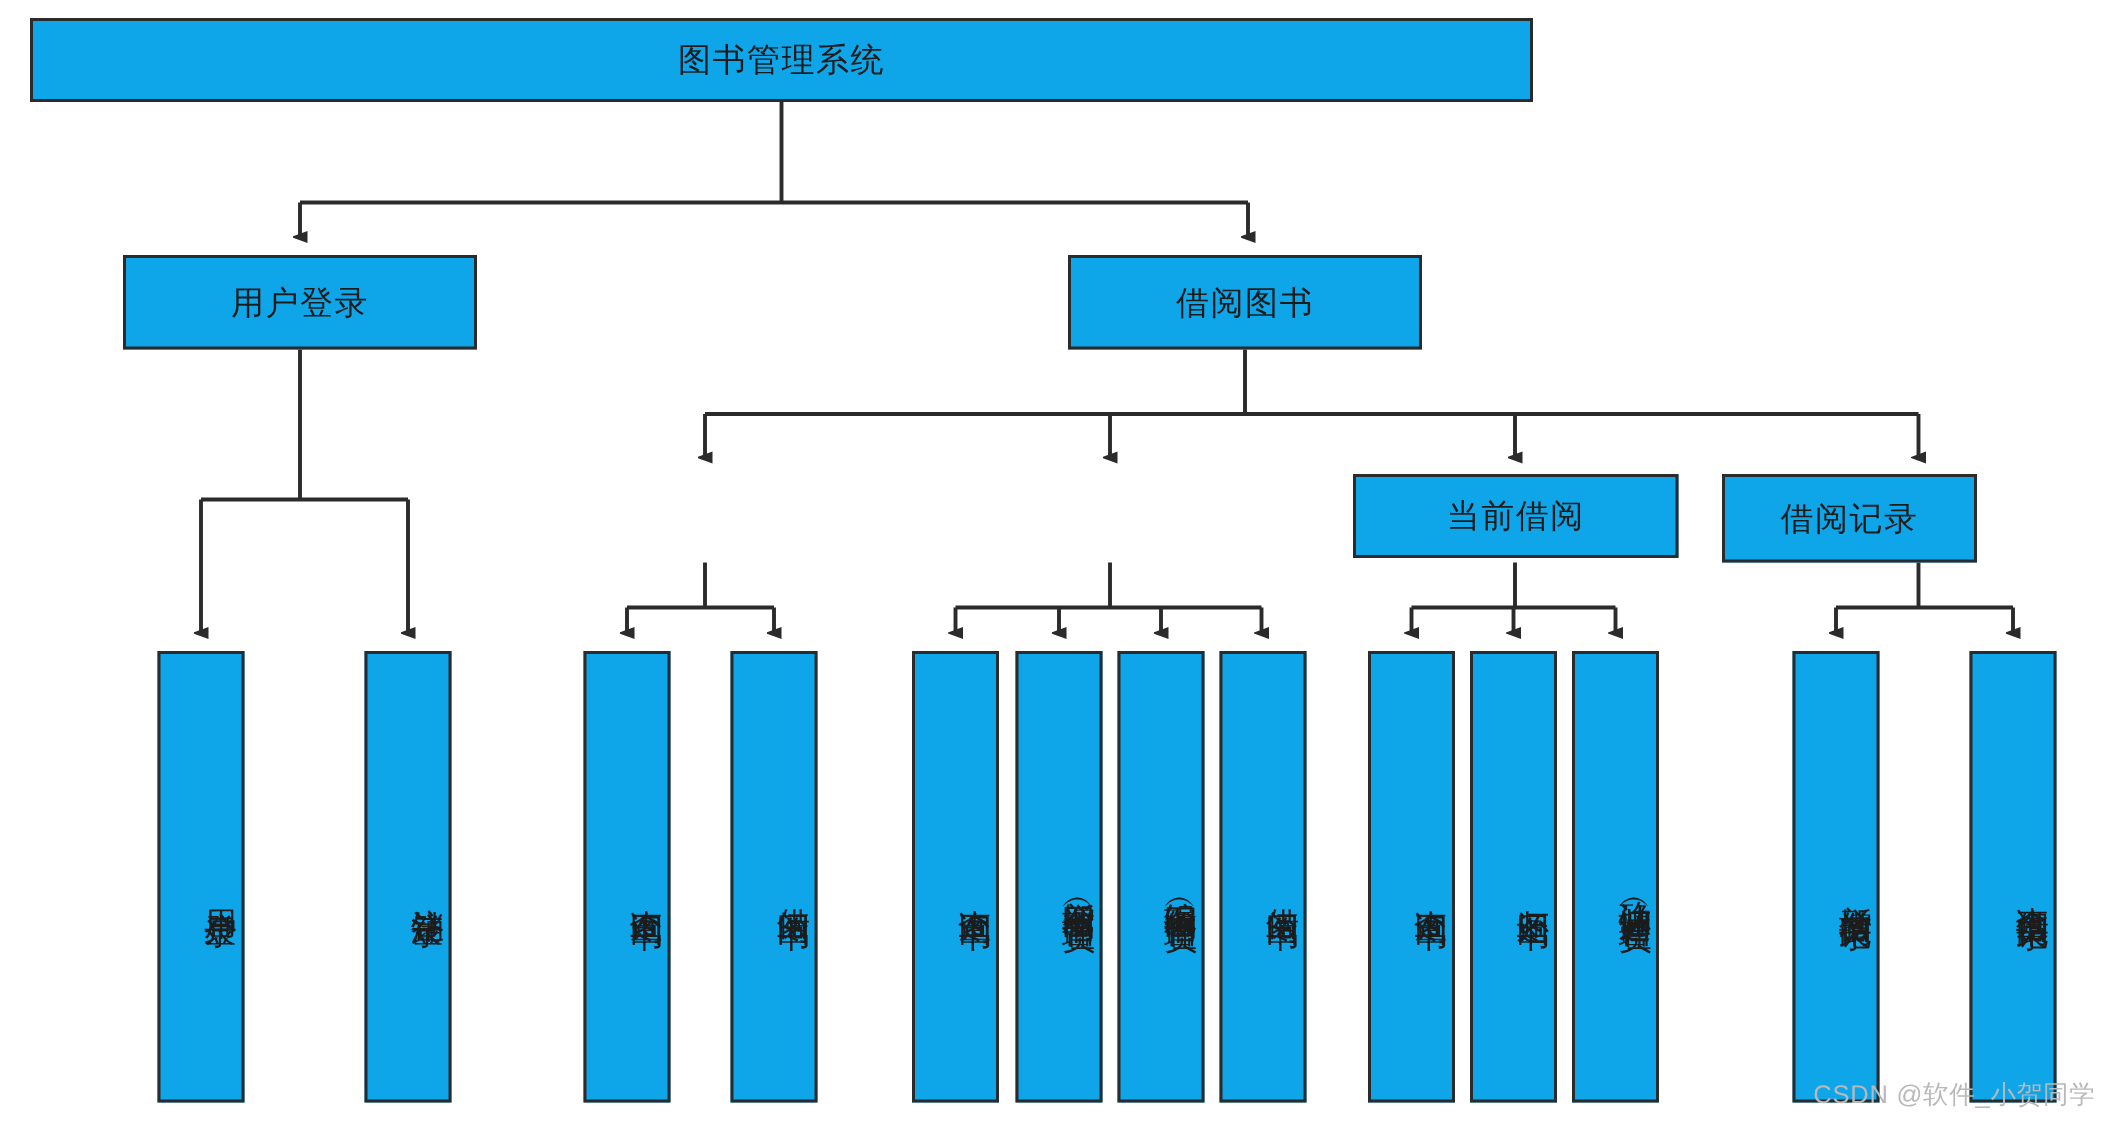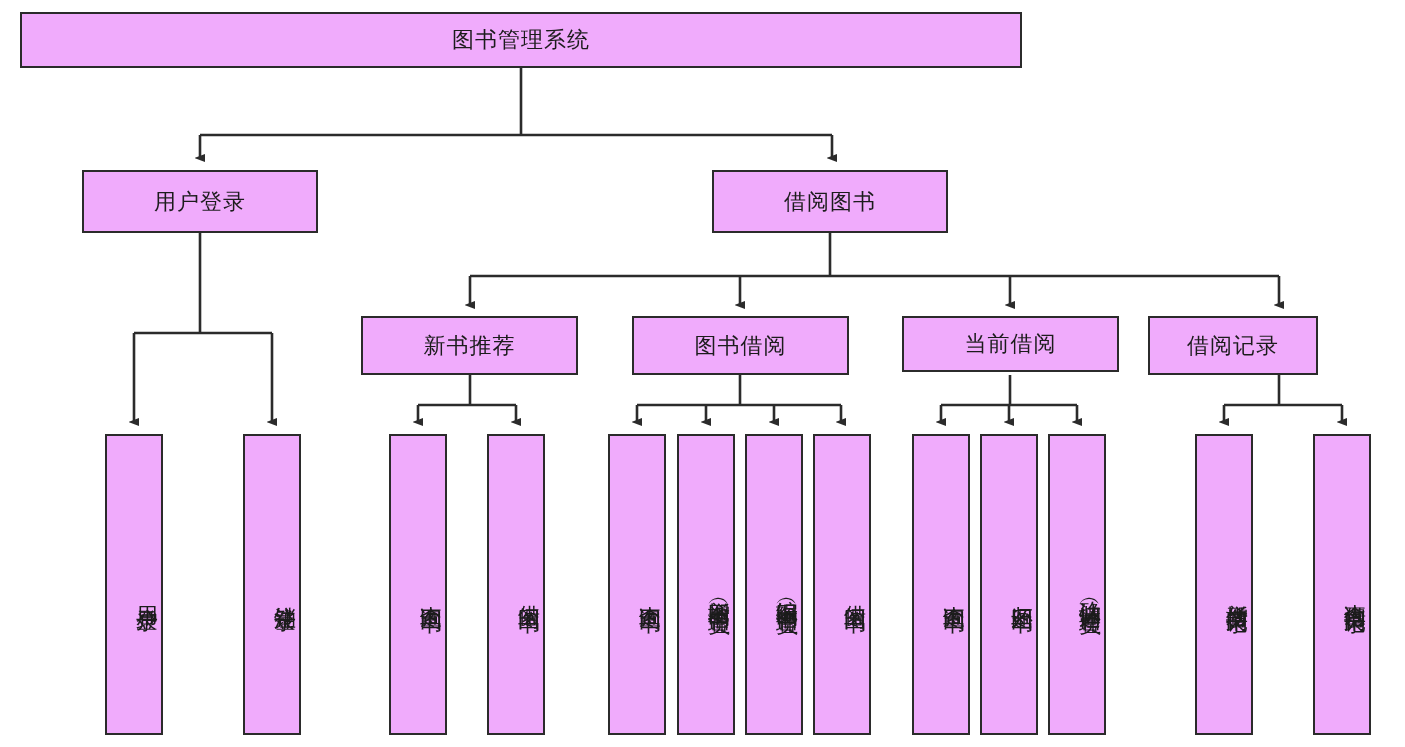--- a/index.html
+++ b/index.html
@@ -22,21 +22,21 @@
     position: absolute;
     left: 0;
     top: 0;
     width: 1405px;
     height: 747px;
   }
   .node {
     position: absolute;
     box-sizing: border-box;
     border: 2px solid #2b2b2b;
-    background: #f0abfc;
+    background: #0ea5e9;
     display: flex;
     align-items: center;
     justify-content: center;
     text-align: center;
     color: #1c1c1c;
   }
   .node.horiz {
     font-size: 22px;
     line-height: 1.15;
     letter-spacing: 1px;
@@ -132,27 +132,21 @@
   </div>
 
   <div class="node horiz" style="left:82px; top:170px; width:236px; height:63px;">
     <span class="label">用户登录</span>
   </div>
 
   <div class="node horiz" style="left:712px; top:170px; width:236px; height:63px;">
     <span class="label">借阅图书</span>
   </div>
 
-  <div class="node horiz" style="left:361px; top:316px; width:217px; height:59px;">
-    <span class="label">新书推荐</span>
-  </div>
-
-  <div class="node horiz" style="left:632px; top:316px; width:217px; height:59px;">
-    <span class="label">图书借阅</span>
-  </div>
+
 
   <div class="node horiz" style="left:902px; top:316px; width:217px; height:56px;">
     <span class="label">当前借阅</span>
   </div>
 
   <div class="node horiz" style="left:1148px; top:316px; width:170px; height:59px;">
     <span class="label">借阅记录</span>
   </div>
 
   <div class="node vert" style="left:105px; top:434px; width:58px; height:301px;">
@@ -200,14 +194,15 @@
   </div>
 
   <div class="node vert" style="left:1195px; top:434px; width:58px; height:301px;">
     <span class="label">新增借阅记录</span>
   </div>
 
   <div class="node vert" style="left:1313px; top:434px; width:58px; height:301px;">
     <span class="label">查询借阅记录</span>
   </div>
 
+  <div id="watermark">CSDN @软件_小贺同学</div>
 
 </div>
 
 </body></html>

